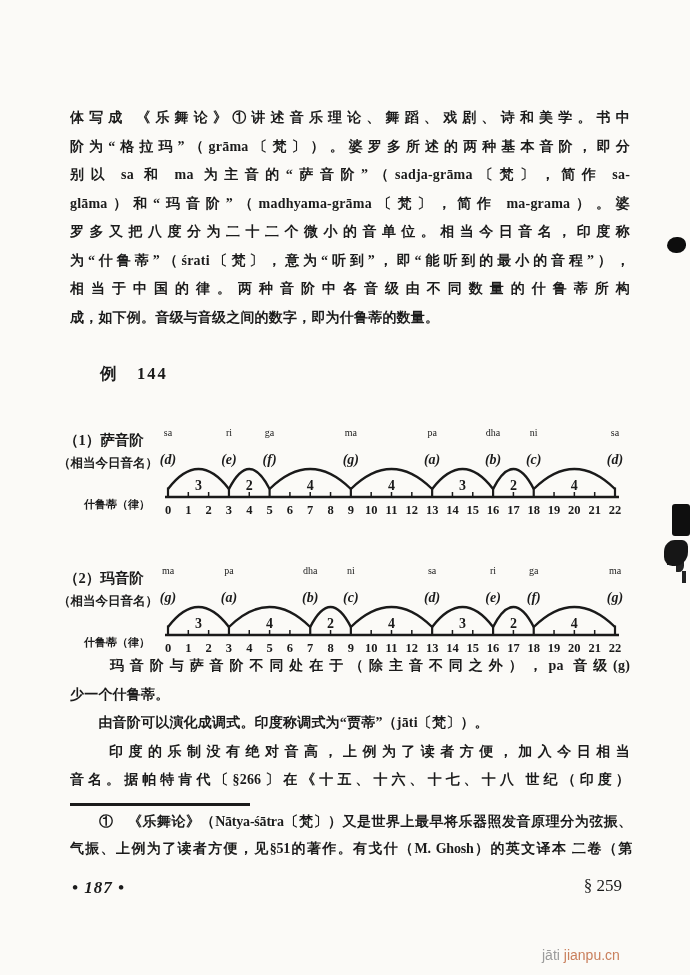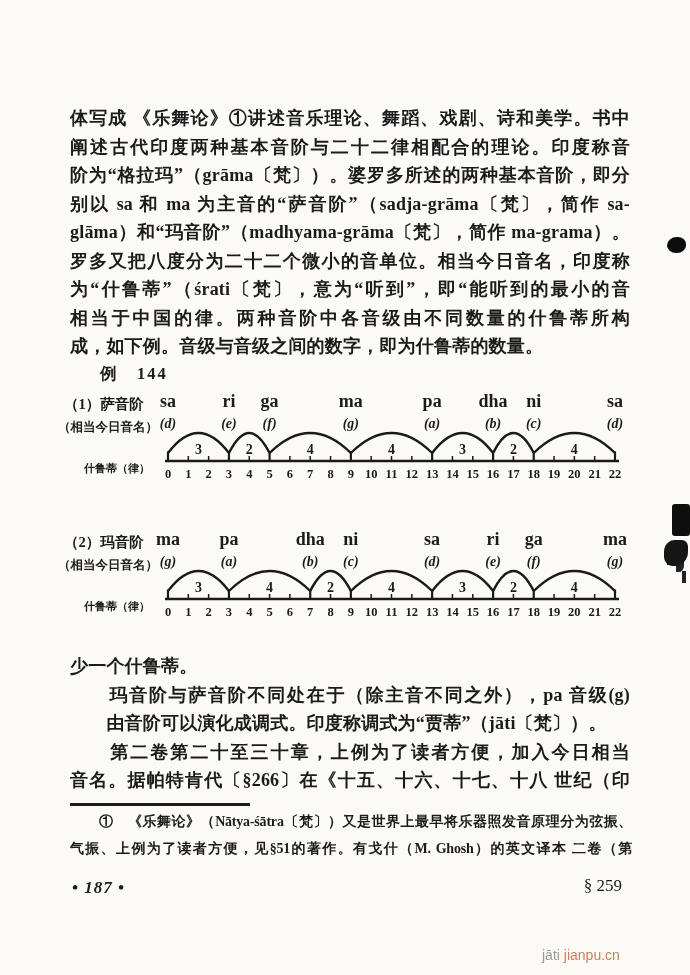--- a/index.html
+++ b/index.html
@@ -1,28 +1,28 @@
 <!DOCTYPE html>
 <html><head>
 <meta charset="utf-8">
 <style>
   html,body{margin:0;padding:0;background:#e8e6e2;}
   .page{position:relative;width:690px;height:975px;background:#fbfaf7;overflow:hidden;
         font-family:"Liberation Serif","DejaVu Serif",serif;color:#1b1b1b;}
   .textcol{position:absolute;left:70px;width:560px;}
-  .tline{font-size:18px;font-weight:bold;line-height:28.5px;height:28.5px;overflow:hidden;
+  .tline{font-size:14px;font-weight:bold;line-height:28.5px;height:28.5px;overflow:hidden;
          text-align:left;letter-spacing:0.2px;}
   .tline.jl{text-align:justify;text-align-last:justify;}
   #body-top{top:104px;}
   #body-bottom{top:652px;}
   #footnote{top:808px;width:562px;}
   #footnote .tline{font-size:14px;line-height:27px;height:27px;letter-spacing:-0.2px;}
   .caption{position:absolute;left:100px;top:363px;font-size:16.5px;font-weight:bold;letter-spacing:2px;}
-  .diagram{position:absolute;left:0;width:690px;height:104px;}
-  .dg-note{position:absolute;top:0;transform:translateX(-50%);font-size:18px;font-weight:bold;}
+  .diagram{position:absolute;left:0;width:690px;height:104px;margin-top:36px;}
+  .dg-note{position:absolute;top:0;transform:translateX(-50%);font-size:10px;font-weight:normal;}
   .dg-name{position:absolute;top:25px;transform:translateX(-50%);font-size:14px;font-weight:bold;font-style:italic;}
   .dg-scale-label{position:absolute;left:64px;top:4px;font-size:14.5px;font-weight:bold;}
   .dg-names-label{position:absolute;left:58px;top:28px;font-size:12.5px;font-weight:bold;}
   .dg-axis-label{position:absolute;left:84px;top:70px;font-size:11px;font-weight:bold;}
   .dg-svg{position:absolute;left:0;top:36px;overflow:visible;}
   .dg-count{font-family:"Liberation Serif","DejaVu Serif",serif;font-size:14px;font-weight:bold;fill:#1a1a1a;}
   .dg-tick-num{font-family:"Liberation Serif","DejaVu Serif",serif;font-size:12.5px;font-weight:bold;fill:#1a1a1a;}
   .rule-footnote{position:absolute;left:70px;top:803px;width:180px;height:3px;background:#1b1b1b;}
   .footer-left{position:absolute;left:72px;top:878px;font-size:17px;font-weight:bold;font-style:italic;letter-spacing:1px;}
   .footer-right{position:absolute;right:68px;top:876px;font-size:17px;}
@@ -36,21 +36,20 @@
           box-shadow:-6px 8px 0 -9px #222, 4px 14px 0 -8px #222;}
   .blob-d{left:682px;top:571px;width:4px;height:12px;background:#222;}
 </style>
 </head>
 <body>
 
 <div class="page">
 
   <div class="textcol" id="body-top">
       <div class="tline jl">体写成 《乐舞论》①讲述音乐理论、舞蹈、戏剧、诗和美学。书中</div>
-      <div class="tline jl">阐述古代印度两种基本音阶与二十二律相配合的理论。印度称音</div>
       <div class="tline jl">阶为“格拉玛”（grāma〔梵〕）。婆罗多所述的两种基本音阶，即分</div>
       <div class="tline jl">别以 sa 和 ma 为主音的“萨音阶”（sadja-grāma〔梵〕，简作 sa-</div>
       <div class="tline jl">glāma）和“玛音阶”（madhyama-grāma〔梵〕，简作 ma-grama）。婆</div>
       <div class="tline jl">罗多又把八度分为二十二个微小的音单位。相当今日音名，印度称</div>
       <div class="tline jl">为“什鲁蒂”（śrati〔梵〕，意为“听到”，即“能听到的最小的音程”），</div>
       <div class="tline jl">相当于中国的律。两种音阶中各音级由不同数量的什鲁蒂所构</div>
       <div class="tline">成，如下例。音级与音级之间的数字，即为什鲁蒂的数量。</div>
     </div>
 
   <div class="caption">例　144</div>
@@ -218,24 +217,24 @@
         <line x1="574.3636363636364" y1="34" x2="574.3636363636364" y2="29" stroke="#1a1a1a" stroke-width="1.5"></line>
         <text x="574.3636363636364" y="51" text-anchor="middle" class="dg-tick-num">20</text>
         <line x1="594.6818181818182" y1="34" x2="594.6818181818182" y2="29" stroke="#1a1a1a" stroke-width="1.5"></line>
         <text x="594.6818181818182" y="51" text-anchor="middle" class="dg-tick-num">21</text>
         <line x1="615" y1="34" x2="615" y2="24.5" stroke="#1a1a1a" stroke-width="2.2"></line>
         <text x="615" y="51" text-anchor="middle" class="dg-tick-num">22</text>
       </svg>
     </div>
 
   <div class="textcol" id="body-bottom">
+      <div class="tline jl">　　玛音阶与萨音阶不同处在于（除主音不同之外），pa 音级(g)</div>
       <div class="tline">少一个什鲁蒂。</div>
-      <div class="tline jl">　　玛音阶与萨音阶不同处在于（除主音不同之外），pa 音级(g)</div>
       <div class="tline">　　由音阶可以演化成调式。印度称调式为“贾蒂”（jāti〔梵〕）。</div>
-      <div class="tline jl">　　第二卷第二十至三十章，上例为了读者方便，加入今日相当</div>
+      <div class="tline jl">　　印度的乐制没有绝对音高，上例为了读者方便，加入今日相当</div>
       <div class="tline jl">音名。据帕特肯代〔§266〕在《十五、十六、十七、十八 世纪（印度）</div>
     </div>
 
   <div class="rule-footnote"></div>
   <div class="textcol" id="footnote">
       <div class="tline jl">　　①　《乐舞论》（Nātya-śātra〔梵〕）又是世界上最早将乐器照发音原理分为弦振、</div>
       <div class="tline jl">气振、上例为了读者方便，见§51的著作。有戈什（M. Ghosh）的英文译本 二卷（第</div>
     </div>
 
   <div class="footer-left">• 187 •</div>

